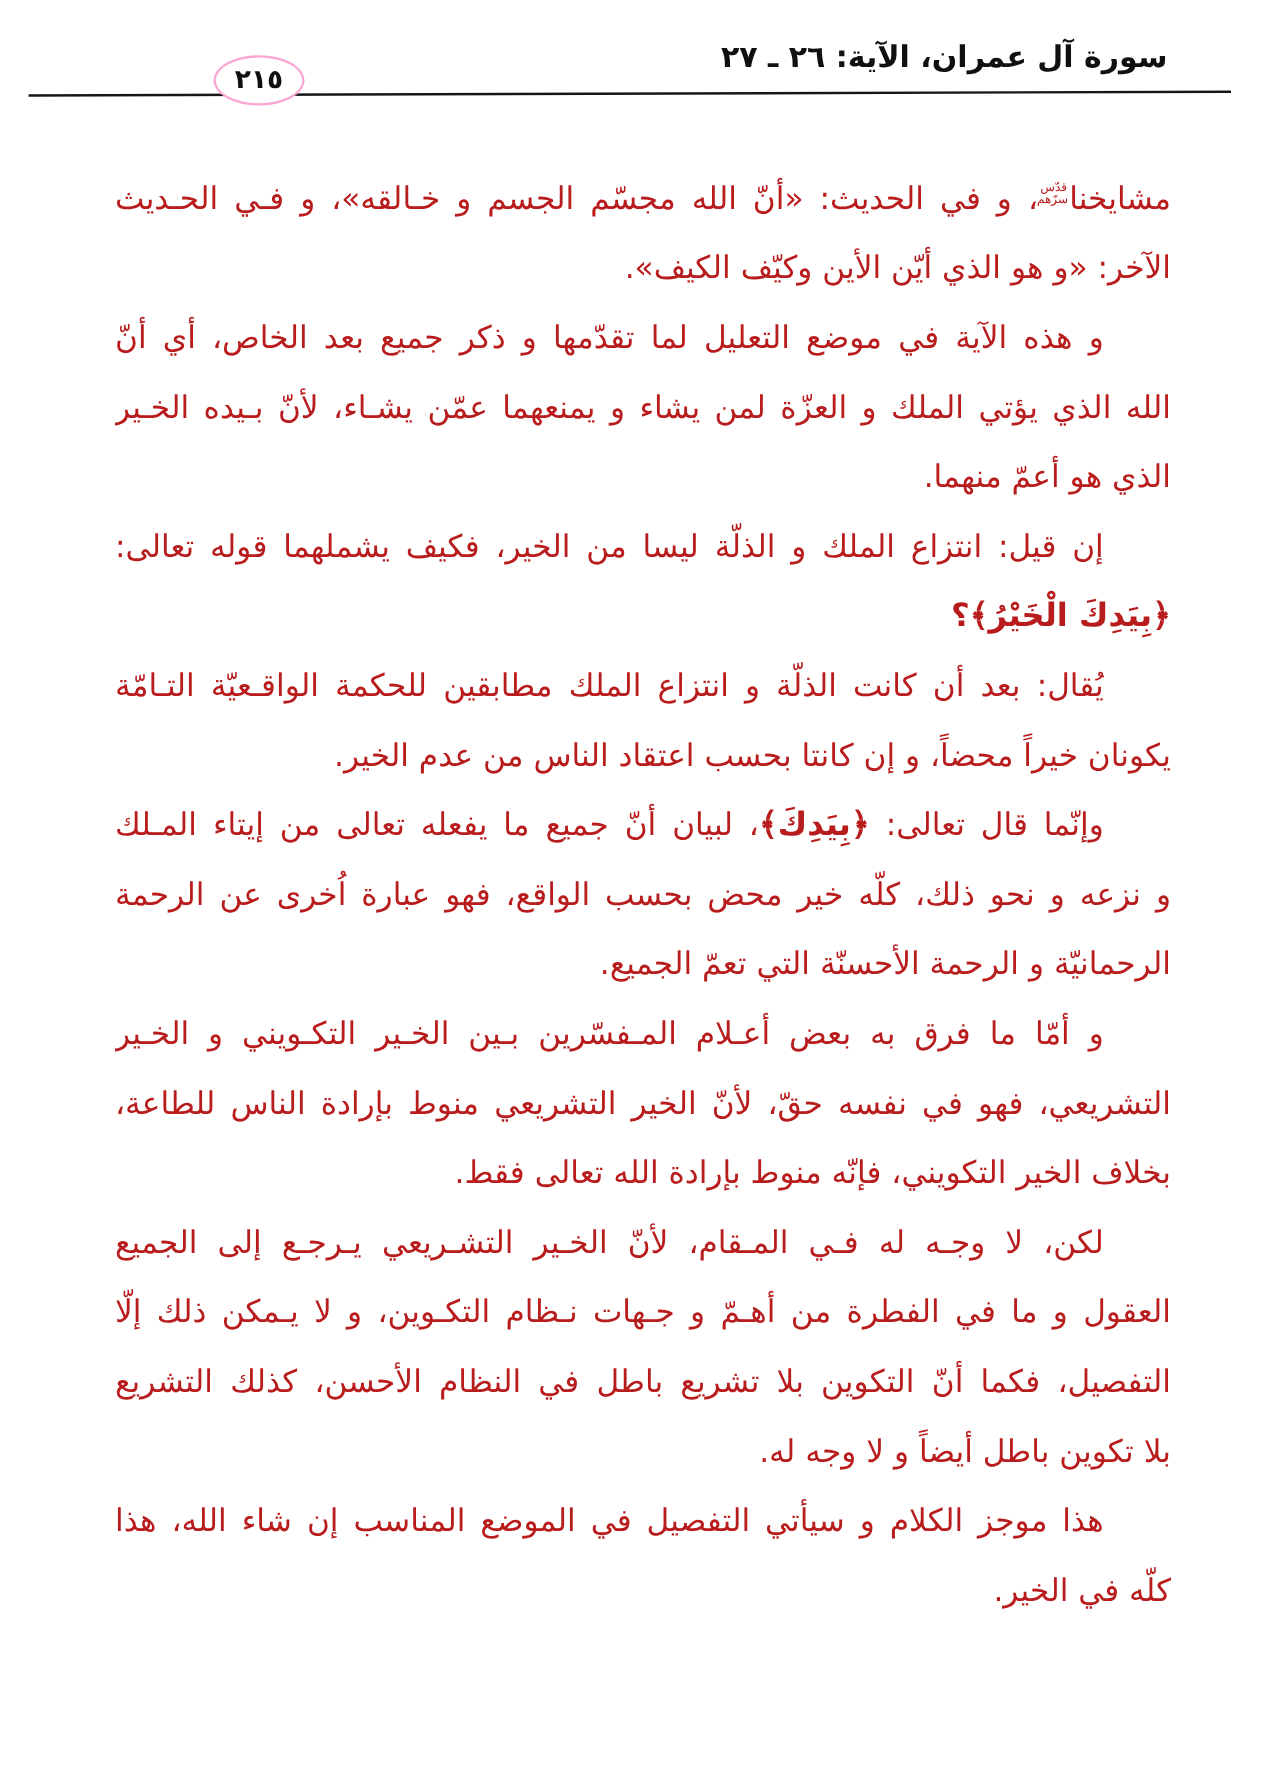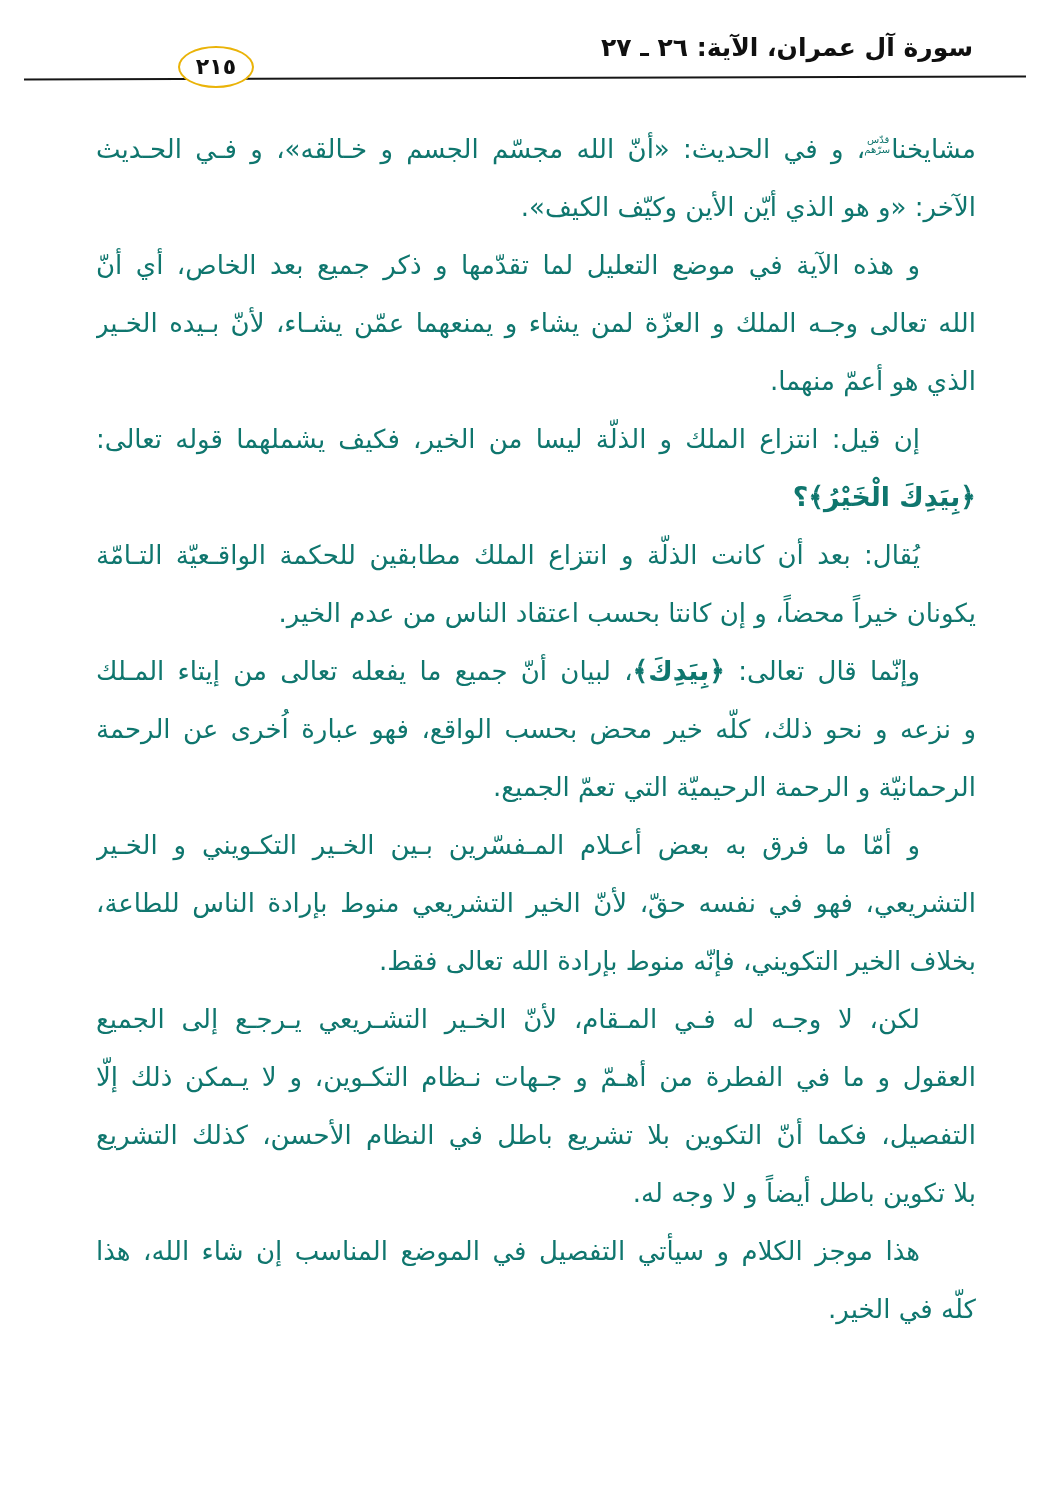--- a/index.html
+++ b/index.html
@@ -34,40 +34,40 @@
     top: 77px; left: 24px;
     width: 1002px; height: 2px;
     background: #161616;
     transform: rotate(-0.18deg);
     z-index: 1;
   }
   .page-number-oval {
     position: absolute;
     top: 46px; left: 178px;
     width: 72px; height: 38px;
-    border: 2px solid #eab308;
+    border: 2px solid #f9a8d4;
     border-radius: 50%;
     background: #ffffff;
     z-index: 2;
     display: flex; align-items: center; justify-content: center;
   }
   .page-number-oval span {
     font-size: 22px;
     font-weight: bold;
     color: #101010;
     transform: translateY(-1px);
   }
   
   .body-text {
     position: absolute;
-    top: 120px; right: 75px;
+    top: 137px; right: 75px;
     width: 880px;
     direction: rtl;
     font-size: 26px;
-    color: #0f766e;
+    color: #b91c1c;
   }
   .para { margin: 0; padding: 0; }
   .line {
     line-height: 58px;
     height: 58px;
     overflow: hidden;
     text-align: justify;
     text-align-last: justify;
     white-space: nowrap;
   }
@@ -103,35 +103,35 @@
     <span>٢١٥</span>
   </div>
 
   <div class="body-text">
       <div class="para">
         <div class="line"><span>مشايخنا</span><span class="h">قدّس سرّهم</span><span>، و في الحديث: «أنّ الله مجسّم الجسم و خـالقه»، و فـي الحـديث</span></div>
         <div class="line last"><span>الآخر: «و هو الذي أيّن الأين وكيّف الكيف».</span></div>
       </div>
       <div class="para">
         <div class="line indent"><span>و هذه الآية في موضع التعليل لما تقدّمها و ذكر جميع بعد الخاص، أي أنّ</span></div>
-        <div class="line"><span>الله تعالى وجـه الملك و العزّة لمن يشاء و يمنعهما عمّن يشـاء، لأنّ بـيده الخـير</span></div>
+        <div class="line"><span>الله الذي يؤتي الملك و العزّة لمن يشاء و يمنعهما عمّن يشـاء، لأنّ بـيده الخـير</span></div>
         <div class="line last"><span>الذي هو أعمّ منهما.</span></div>
       </div>
       <div class="para">
         <div class="line indent"><span class="b">إن قيل:</span><span> انتزاع الملك و الذلّة ليسا من الخير، فكيف يشملهما قوله تعالى:</span></div>
         <div class="line last"><span class="q">﴿بِيَدِكَ الْخَيْرُ﴾؟</span></div>
       </div>
       <div class="para">
         <div class="line indent"><span class="b">يُقال:</span><span> بعد أن كانت الذلّة و انتزاع الملك مطابقين للحكمة الواقـعيّة التـامّة</span></div>
         <div class="line last"><span>يكونان خيراً محضاً، و إن كانتا بحسب اعتقاد الناس من عدم الخير.</span></div>
       </div>
       <div class="para">
         <div class="line indent"><span>وإنّما قال تعالى: </span><span class="q">﴿بِيَدِكَ﴾</span><span>، لبيان أنّ جميع ما يفعله تعالى من إيتاء المـلك</span></div>
         <div class="line"><span>و نزعه و نحو ذلك، كلّه خير محض بحسب الواقع، فهو عبارة اُخرى عن الرحمة</span></div>
-        <div class="line last"><span>الرحمانيّة و الرحمة الرحيميّة التي تعمّ الجميع.</span></div>
+        <div class="line last"><span>الرحمانيّة و الرحمة الأحسنّة التي تعمّ الجميع.</span></div>
       </div>
       <div class="para">
         <div class="line indent"><span>و أمّا ما فرق به بعض أعـلام المـفسّرين بـين الخـير التكـويني و الخـير</span></div>
         <div class="line"><span>التشريعي، فهو في نفسه حقّ، لأنّ الخير التشريعي منوط بإرادة الناس للطاعة،</span></div>
         <div class="line last"><span>بخلاف الخير التكويني، فإنّه منوط بإرادة الله تعالى فقط.</span></div>
       </div>
       <div class="para">
         <div class="line indent"><span>لكن، لا وجـه له فـي المـقام، لأنّ الخـير التشـريعي يـرجـع إلى الجميع</span></div>
         <div class="line"><span>العقول و ما في الفطرة من أهـمّ و جـهات نـظام التكـوين، و لا يـمكن ذلك إلّا</span></div>
         <div class="line"><span>التفصيل، فكما أنّ التكوين بلا تشريع باطل في النظام الأحسن، كذلك التشريع</span></div>

